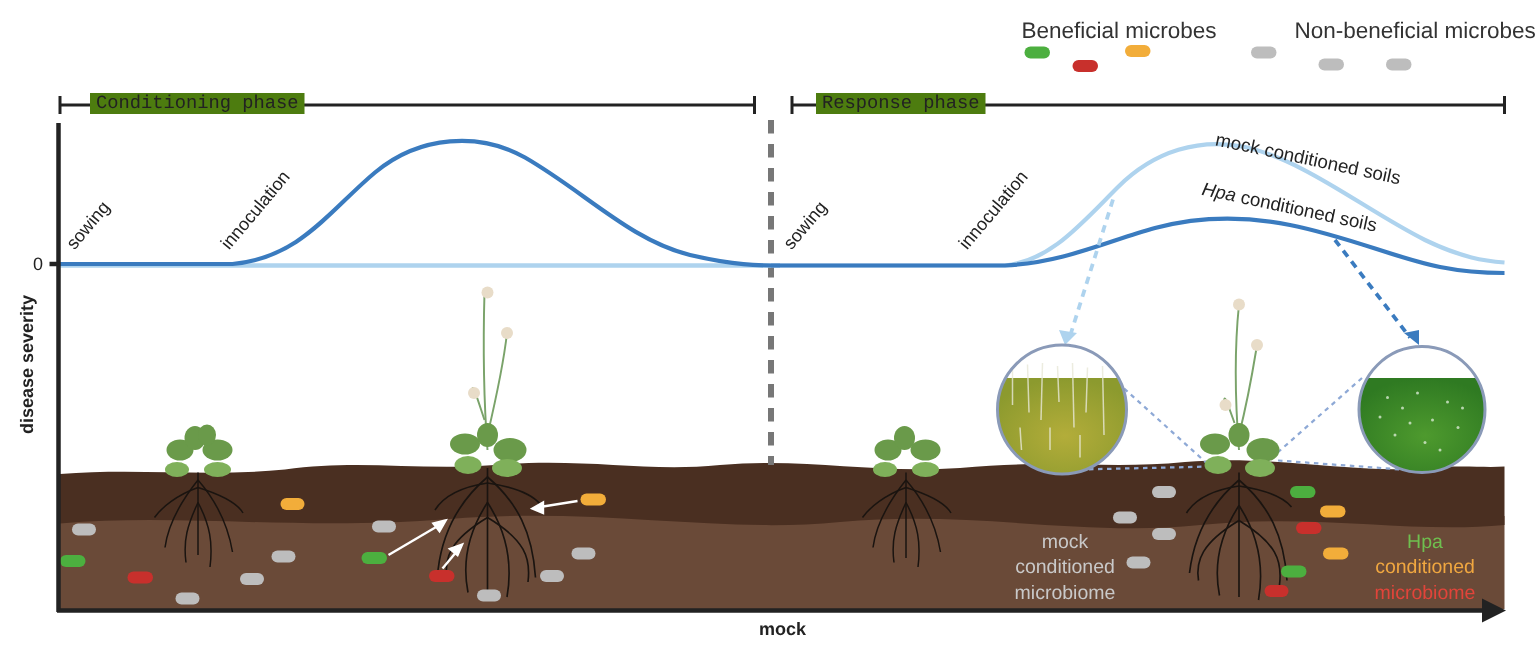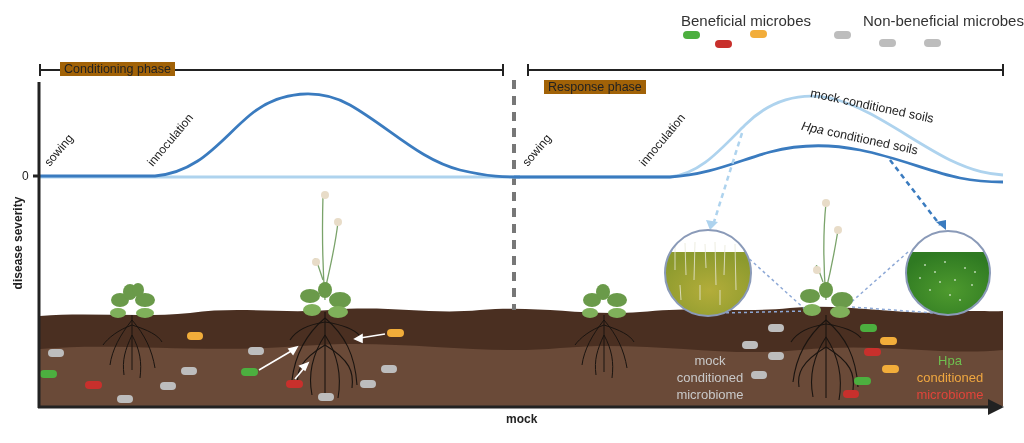--- a/index.html
+++ b/index.html
@@ -1,20 +1,20 @@
 <!DOCTYPE html>
 <html><head>
 <meta charset="utf-8">
 <style>
   html, body { margin:0; padding:0; background:#ffffff; }
   body { width:1024px; height:443px; position:relative; overflow:hidden;
          font-family:"Liberation Sans", sans-serif; color:#222; }
   svg { position:absolute; left:0; top:0; }
   .legend-title { position:absolute; font-size:15px; color:#333; }
-  .phase-label { position:absolute; font-size:12.5px; color:#222; background:#a16207; padding:0 4px; }
+  .phase-label { position:absolute; font-size:12.5px; color:#222; background:#4d7c0f; padding:0 4px;font-family:Liberation Mono, monospace; }
   .rot { position:absolute; font-size:12px; color:#222; transform-origin:left bottom; transform:rotate(-50deg); white-space:nowrap; }
   .curve-label { position:absolute; font-size:12.5px; color:#222; white-space:nowrap; }
   .axis-y-label { position:absolute; font-size:12px; font-weight:bold; transform:rotate(-90deg); transform-origin:center; white-space:nowrap; }
   .axis-x-label { position:absolute; font-size:12px; font-weight:bold; }
   .zero { position:absolute; font-size:12px; }
   .mb-text { position:absolute; font-size:13px; text-align:center; line-height:17px; }
 </style>
 </head>
 <body>
 
@@ -251,21 +251,21 @@
   <line x1="39" y1="82" x2="39" y2="408" stroke="#222" stroke-width="3"></line>
   <line x1="33" y1="176" x2="40" y2="176" stroke="#222" stroke-width="3"></line>
   <line x1="38" y1="407" x2="994" y2="407" stroke="#222" stroke-width="3"></line>
   <polygon points="988,399 1004,407 988,415" fill="#222"></polygon>
 </svg>
 
 <div class="legend-title" style="left:681px;top:12px;">Beneficial microbes</div>
 <div class="legend-title" style="left:863px;top:12px;">Non-beneficial microbes</div>
 
 <div class="phase-label" style="left:60px;top:62px;">Conditioning phase</div>
-<div class="phase-label" style="left:544px;top:80px;">Response phase</div>
+<div class="phase-label" style="left:544px;top:62px;">Response phase</div>
 
 <div class="rot" style="left:52px;top:155px;">sowing</div>
 <div class="rot" style="left:155px;top:155px;">innoculation</div>
 <div class="rot" style="left:530px;top:155px;">sowing</div>
 <div class="rot" style="left:647px;top:155px;">innoculation</div>
 
 <div class="curve-label" style="left:812px;top:86px;transform:rotate(12deg);transform-origin:left top;"><span>mock</span><span> conditioned soils</span></div>
 <div class="curve-label" style="left:803px;top:119px;transform:rotate(12deg);transform-origin:left top;"><i>Hpa</i><span> conditioned soils</span></div>
 
 <div class="zero" style="left:22px;top:169px;">0</div>

